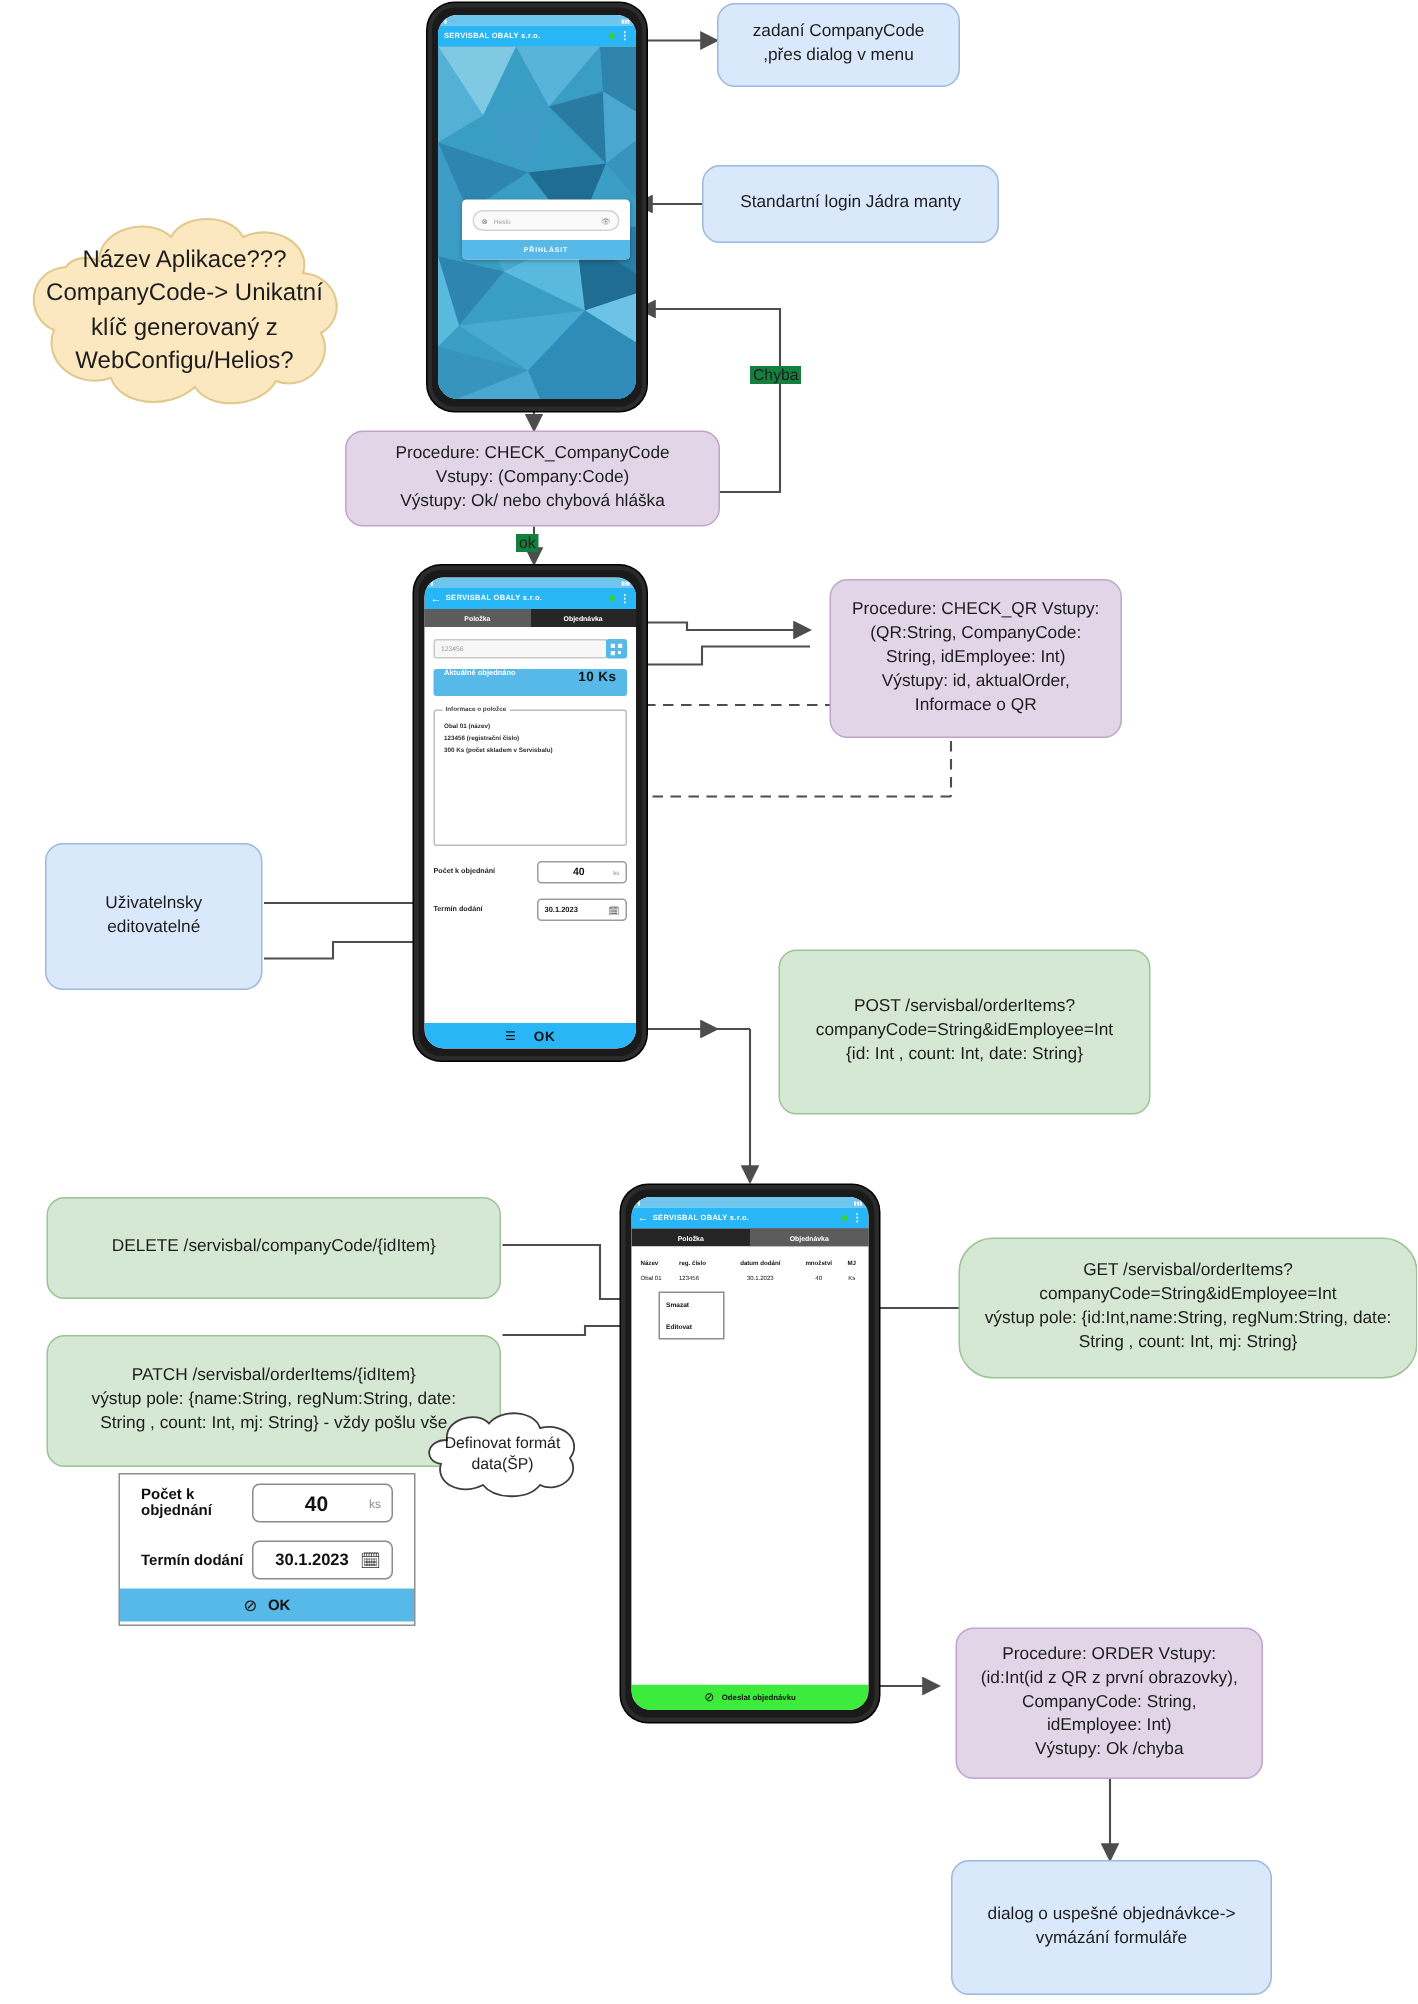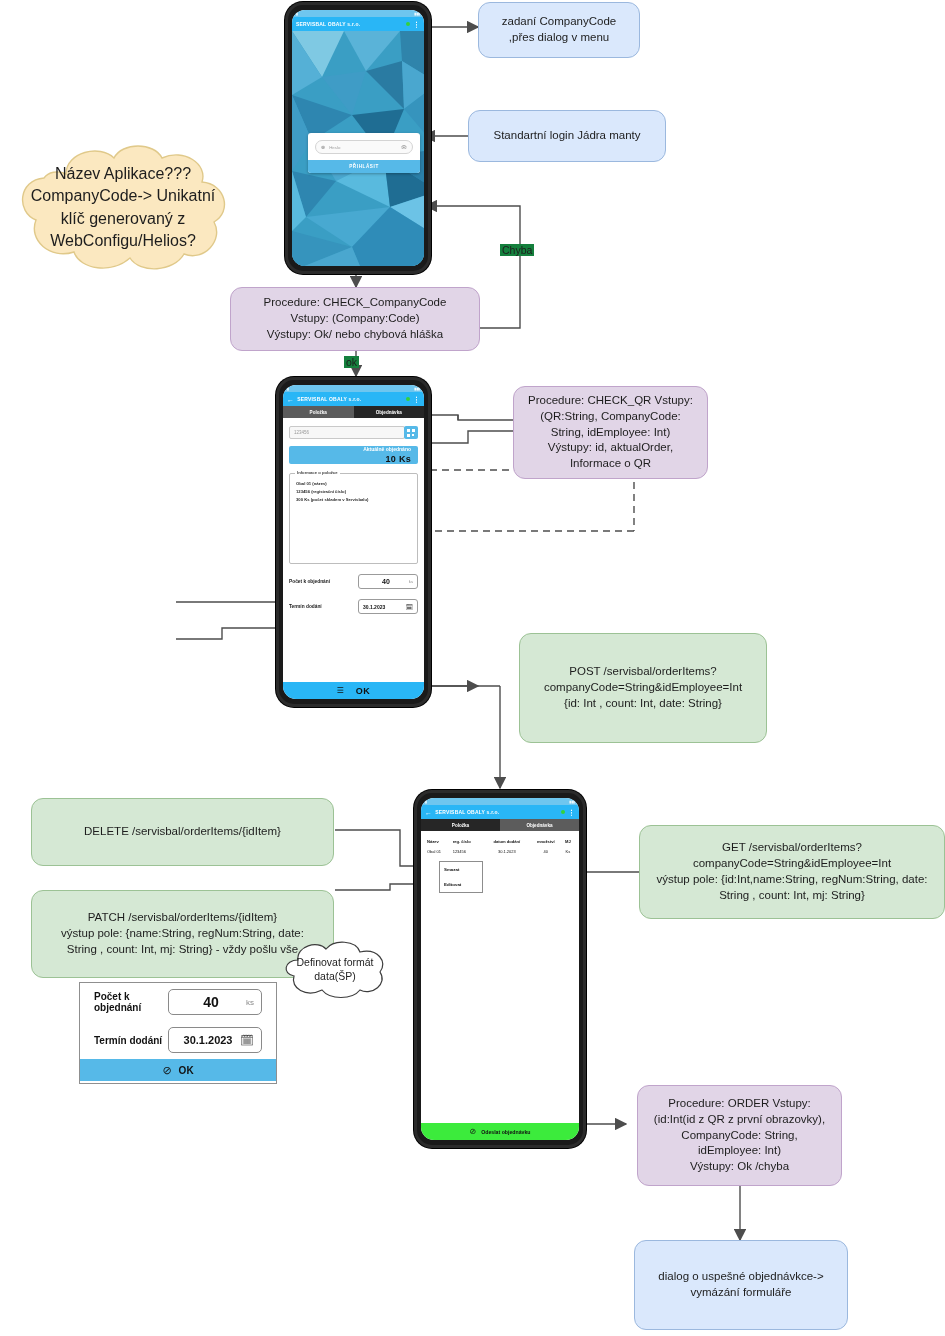--- a/index.html
+++ b/index.html
@@ -109,22 +109,22 @@
     background:#f7f7f7;display:flex;align-items:center;padding-left:4px;
     font-size:4.5px;color:#9a9a9a;
   }
   .qr-btn{
     width:14px;height:13px;background:#56b9e8;border-radius:2px;
     display:flex;align-items:center;justify-content:center;margin-left:-1px;
   }
 
   .ordered-bar{
     margin-top:7px;height:18px;background:#56b9e8;border-radius:2px;
-    display:flex;align-items:flex-end;justify-content:space-between;
-    padding:0 7px;color:#fff;font-size:5px;font-weight:bold;flex-direction:column;
+    display:flex;align-items:flex-start;justify-content:space-between;
+    padding:0 7px;color:#fff;font-size:5px;font-weight:bold;
   }
   .ordered-bar .val{color:#111;font-size:9px;font-weight:bold;letter-spacing:.3px;}
 
   .fieldset{
     margin-top:9px;border:1px solid #bdbdbd;border-radius:2px;height:82px;
     position:relative;padding:7px 6px 0 6px;
   }
   .fieldset .legend{
     position:absolute;top:-4px;left:5px;background:#fff;padding:0 2px;
     font-size:4.2px;color:#444;font-weight:bold;
@@ -387,41 +387,44 @@
           </div>
         </div>
       </div>
       <div class="okbar">
         <span style="font-size:8px;">☰</span>
         <span class="ok-text">OK</span>
       </div>
     </div>
   </div>
 
-  <div class="node purple" style="left:513px;top:386px;width:195px;height:93px;justify-content:center;">
+  <div class="node purple" style="left:553px;top:386px;width:195px;height:106px;justify-content:center;">
     <span>Procedure: CHECK_QR Vstupy: (QR:String, CompanyCode: String, idEmployee: Int)
 Výstupy: id, aktualOrder, Informace o QR</span>
   </div>
 
+  <div class="node blue" style="left:30px;top:562px;width:145px;height:98px;">
+    <span>Uživatelnsky editovatelné</span>
+  </div>
 
   <div class="node green" style="left:519px;top:633px;width:248px;height:110px;">
     <span>POST  /servisbal/orderItems?companyCode=String&amp;idEmployee=Int
 {id: Int , count: Int, date: String}</span>
   </div>
 
   <div class="node green" style="left:31px;top:798px;width:303px;height:68px;">
-    <span>DELETE /servisbal/orderItems/{idItem}</span>
+    <span>DELETE /servisbal/companyCode/{idItem}</span>
   </div>
 
   <div class="node green" style="left:31px;top:890px;width:303px;height:88px;">
     <span>PATCH /servisbal/orderItems/{idItem}
 výstup pole: {name:String, regNum:String, date: String , count: Int, mj: String} - vždy pošlu vše</span>
   </div>
 
-  <div class="node green" style="left:639px;top:825px;width:306px;height:94px;">
+  <div class="node green" style="left:639px;top:825px;width:306px;height:94px;border-radius:23px;">
     <span>GET /servisbal/orderItems?companyCode=String&amp;idEmployee=Int
 výstup pole: {id:Int,name:String, regNum:String, date: String , count: Int, mj: String}</span>
   </div>
 
   <div class="cloud" style="left:276px;top:938px;width:118px;height:62px;">
     <svg width="118" height="62" viewBox="0 0 118 62">
       <path d="M22,22 C20,8 42,2 50,11 C58,1 80,2 84,14 C102,10 112,24 104,34
                C112,46 96,58 84,52 C76,62 54,62 46,52 C30,60 14,50 18,38
                C6,36 8,22 22,22 Z" fill="#ffffff" stroke="#3d3d3d" stroke-width="1.2"></path>
     </svg>

